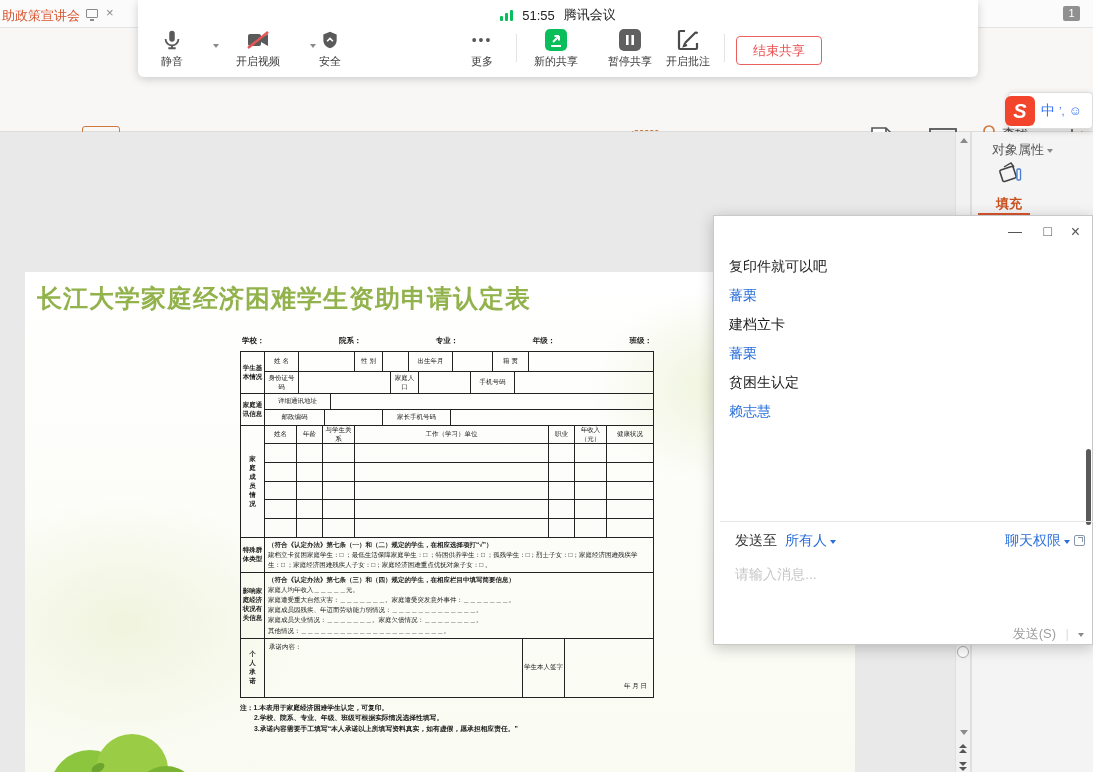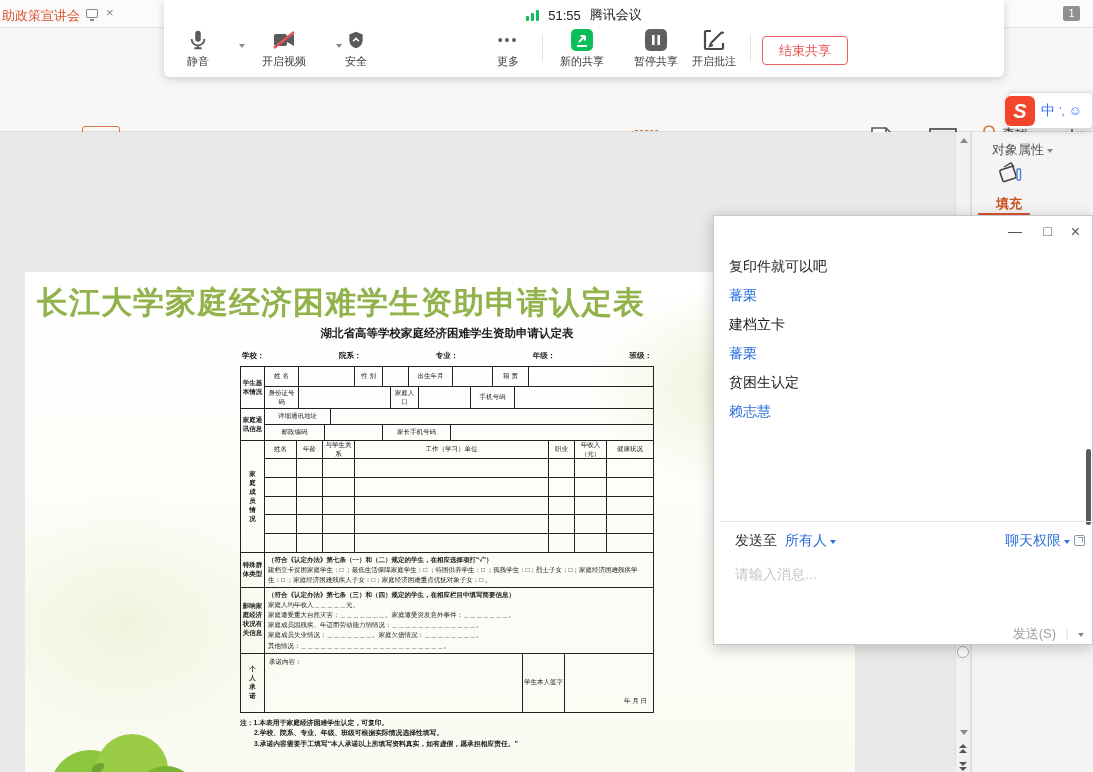--- a/index.html
+++ b/index.html
@@ -35,37 +35,37 @@
   .bigbtn-label { position:absolute; font-size:13px; color:#4a4a4a; }
   .wen { position:relative; display:inline-block; color:#8a8a8a; }
   .wen b { position:absolute; left:0; top:-7px; font-size:7px; color:#d8542e; font-weight:normal; }
   .ime { position:absolute; left:1008px; top:92px; width:85px; height:37px; background:#fff; border:1px solid #ddd; border-radius:4px; box-shadow:0 2px 6px rgba(0,0,0,.2); display:flex; align-items:center; z-index:30; }
   .ime .slogo { width:30px; height:30px; margin-left:-4px; background:#f3442c; border-radius:6px; color:#fff; font-weight:bold; font-size:20px; text-align:center; line-height:30px; font-style:italic; }
   .ime .zh { color:#3370ff; font-size:14px; margin-left:6px; }
   .ime .pu { color:#3370ff; font-size:11px; margin-left:4px; }
   .ime .face { color:#3370ff; font-size:13px; margin-left:4px; }
 
   
-  .meeting { position:absolute; left:164px; top:0; width:840px; height:77px; background:#fff; border-radius:0 0 6px 6px; box-shadow:0 2px 10px rgba(0,0,0,.18); z-index:20; }
+  .meeting { position:absolute; left:138px; top:0; width:840px; height:77px; background:#fff; border-radius:0 0 6px 6px; box-shadow:0 2px 10px rgba(0,0,0,.18); z-index:20; }
   .m-status { position:absolute; left:0; top:6px; width:100%; display:flex; justify-content:center; align-items:center; gap:9px; font-size:13px; color:#222; }
   .sig { display:inline-flex; align-items:flex-end; gap:2px; height:12px; }
   .sig i { width:3px; background:#0abf5b; border-radius:1px; }
   .m-btn { position:absolute; text-align:center; }
   .m-btn .lbl { font-size:11px; color:#393939; margin-top:2px; white-space:nowrap; }
   .m-div { position:absolute; top:34px; width:1px; height:28px; background:#e4e4e4; }
   .endshare { position:absolute; left:598px; top:36px; width:86px; height:29px; border:1px solid #ec6060; border-radius:4px; color:#ec5050; font-size:13px; text-align:center; line-height:27px; background:#fff; }
   .mi { height:24px; display:flex; justify-content:center; align-items:center; }
 
   
   .canvas { position:absolute; left:0; top:132px; width:955px; height:640px; background:#e9e9e9; }
   .slide { position:absolute; left:25px; top:140px; width:830px; height:640px; background:
       radial-gradient(200px 140px at 85% 18%, #eef3da 0%, rgba(238,243,218,0) 70%),
       radial-gradient(260px 180px at 12% 55%, #f0f4de 0%, rgba(240,244,222,0) 70%),
       linear-gradient(#ffffff, #f8faee); overflow:hidden; }
-  .slide-title { position:absolute; left:12px; top:10px; font-size:31px; font-weight:bold; color:#92b24c; letter-spacing:1px; }
+  .slide-title { position:absolute; left:12px; top:10px; font-size:25px; font-weight:bold; color:#92b24c; letter-spacing:1px; }
 
   
   .form { position:absolute; left:215px; top:54px; width:414px; color:#1b1b1b; }
   .f-title { text-align:center; font-size:11.5px; font-weight:bold; }
   .f-head { display:flex; justify-content:space-between; font-size:7.5px; font-weight:bold; margin:10px 2px 5px 2px; }
   .ft { border:1px solid #222; }
   .band { display:flex; border-bottom:1px solid #222; font-size:6.5px; }
   .band:last-child { border-bottom:none; }
   .sec { border-right:1px solid #222; display:flex; align-items:center; justify-content:center; text-align:center; word-break:break-all; font-weight:bold; padding:2px 1px; }
   .bandc { flex:1; display:flex; flex-direction:column; }
@@ -234,21 +234,20 @@
     <span class="zh">中</span>
     <span class="pu">’,</span>
     <span class="face">☺</span>
   </div>
 
   <div class="canvas">
     <div class="slide">
       <div class="slide-title">长江大学家庭经济困难学生资助申请认定表</div>
 
       <div class="form">
-        <div class="f-title">湖北省高等学校家庭经济困难学生资助申请认定表</div>
         <div class="f-head">
           <span>学校：</span>
             <span>院系：</span>
             <span>专业：</span>
             <span>年级：</span>
             <span>班级：</span>
         </div>
         <div class="ft">
 
           <div class="band" style="height:42px">

